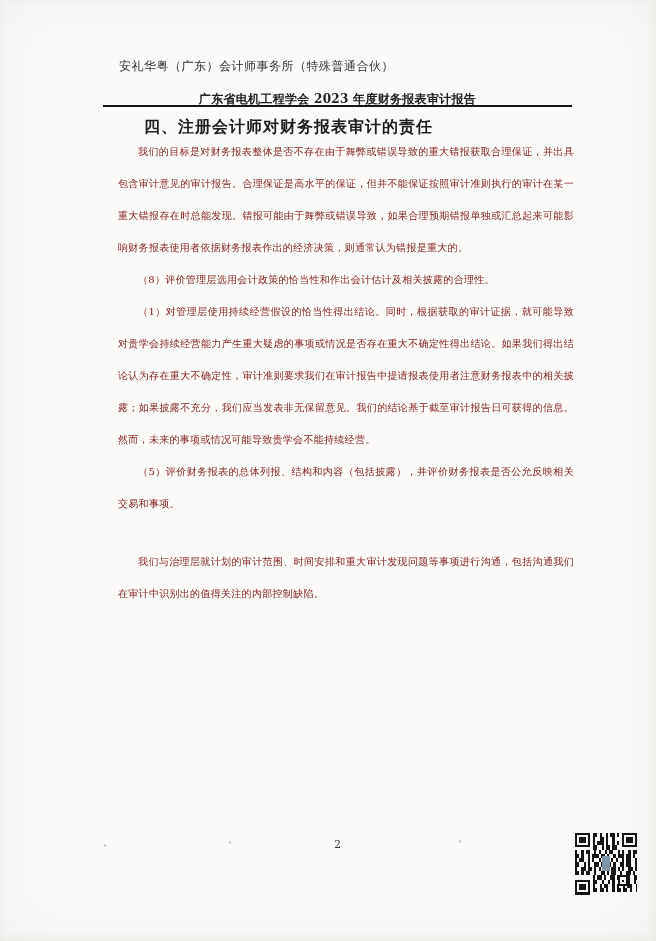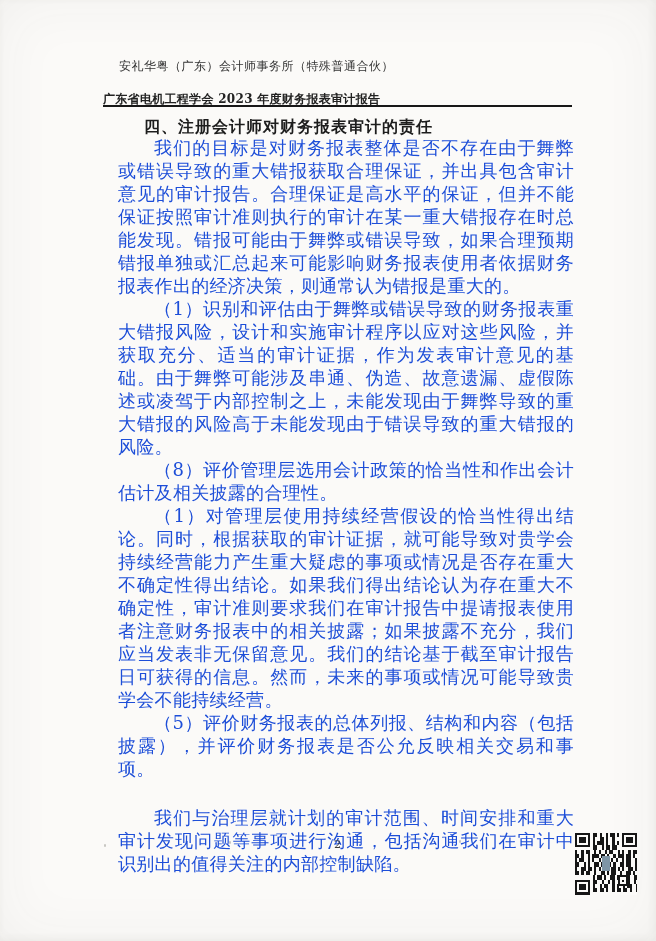--- a/index.html
+++ b/index.html
@@ -15,35 +15,35 @@
     box-shadow: inset 0 0 60px rgba(60,60,55,0.05), inset -2px -2px 8px rgba(60,60,55,0.06);
     color:#2b2b2b;
   }
   .header-firm {
     position:absolute; top:58px; left:119px; width:460px;
     font-size:12px; letter-spacing:0.5px; color:#333;
     font-family:"DejaVu Sans","Liberation Sans",sans-serif;
   }
   .header-report {
     position:absolute; top:91px; left:103px; width:469px;
-    text-align:left; font-size:12px; font-weight:700; color:#222;
+    text-align:center; font-size:12px; font-weight:700; color:#222;
     letter-spacing:0.3px;
   }
   .header-rule {
     position:absolute; top:105px; left:103px; width:469px; height:2px;
     background:#171717;
   }
   .section-heading {
     position:absolute; top:117px; left:144px; width:430px;
     font-size:16px; font-weight:700; color:#1d1d1d; letter-spacing:1px;
   }
   .body-text {
     position:absolute; top:136px; left:118px; width:456px;
-    font-size:18px; line-height:23px; letter-spacing:0.3px;
-    text-align:justify; color:#1d4ed8;
+    font-size:10px; line-height:32px; letter-spacing:0.3px;
+    text-align:justify; color:#7f1d1d;
   }
   .body-text p { margin:0; text-indent:2em; }
   .body-text p.spaced { margin-top:26px; }
   .page-number {
     position:absolute; top:838px; left:103px; width:469px;
     text-align:center; font-size:11px; color:#3a3a3a;
   }
   .qr { position:absolute; top:832px; left:575px; width:62px; height:63px; }
   .qr svg { width:100%; height:100%; display:block; }
   .speck { position:absolute; background:#c8c7c3; border-radius:1px; }
@@ -59,21 +59,20 @@
   <div class="header-firm">安礼华粤（广东）会计师事务所（特殊普通合伙）</div>
 
   <div class="header-report">广东省电机工程学会 2023 年度财务报表审计报告</div>
 
   <div class="header-rule"></div>
 
   <div class="section-heading">四、注册会计师对财务报表审计的责任</div>
 
   <div class="body-text">
     <p>我们的目标是对财务报表整体是否不存在由于舞弊或错误导致的重大错报获取合理保证，并出具包含审计意见的审计报告。合理保证是高水平的保证，但并不能保证按照审计准则执行的审计在某一重大错报存在时总能发现。错报可能由于舞弊或错误导致，如果合理预期错报单独或汇总起来可能影响财务报表使用者依据财务报表作出的经济决策，则通常认为错报是重大的。</p>
-    <p>（1）识别和评估由于舞弊或错误导致的财务报表重大错报风险，设计和实施审计程序以应对这些风险，并获取充分、适当的审计证据，作为发表审计意见的基础。由于舞弊可能涉及串通、伪造、故意遗漏、虚假陈述或凌驾于内部控制之上，未能发现由于舞弊导致的重大错报的风险高于未能发现由于错误导致的重大错报的风险。</p>
     <p>（8）评价管理层选用会计政策的恰当性和作出会计估计及相关披露的合理性。</p>
     <p>（1）对管理层使用持续经营假设的恰当性得出结论。同时，根据获取的审计证据，就可能导致对贵学会持续经营能力产生重大疑虑的事项或情况是否存在重大不确定性得出结论。如果我们得出结论认为存在重大不确定性，审计准则要求我们在审计报告中提请报表使用者注意财务报表中的相关披露；如果披露不充分，我们应当发表非无保留意见。我们的结论基于截至审计报告日可获得的信息。然而，未来的事项或情况可能导致贵学会不能持续经营。</p>
     <p>（5）评价财务报表的总体列报、结构和内容（包括披露），并评价财务报表是否公允反映相关交易和事项。</p>
     <p class="spaced">我们与治理层就计划的审计范围、时间安排和重大审计发现问题等事项进行沟通，包括沟通我们在审计中识别出的值得关注的内部控制缺陷。</p>
   </div>
 
   <div class="page-number">2</div>
 
   <div class="speck s1"></div>
   <div class="speck s2"></div>

